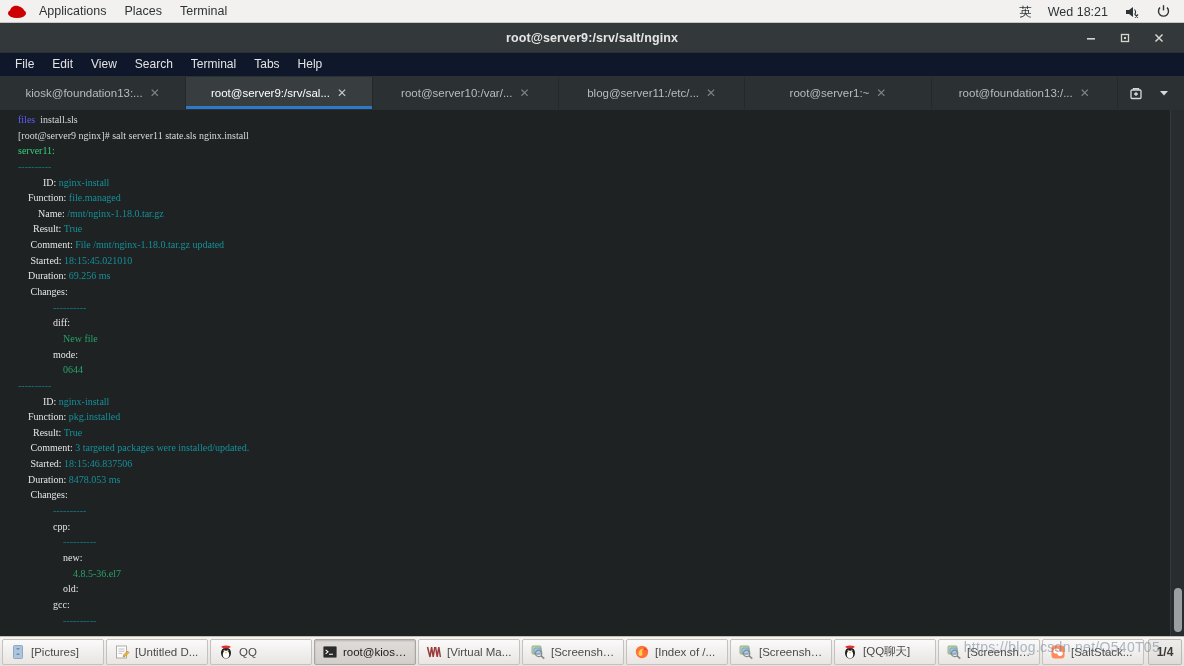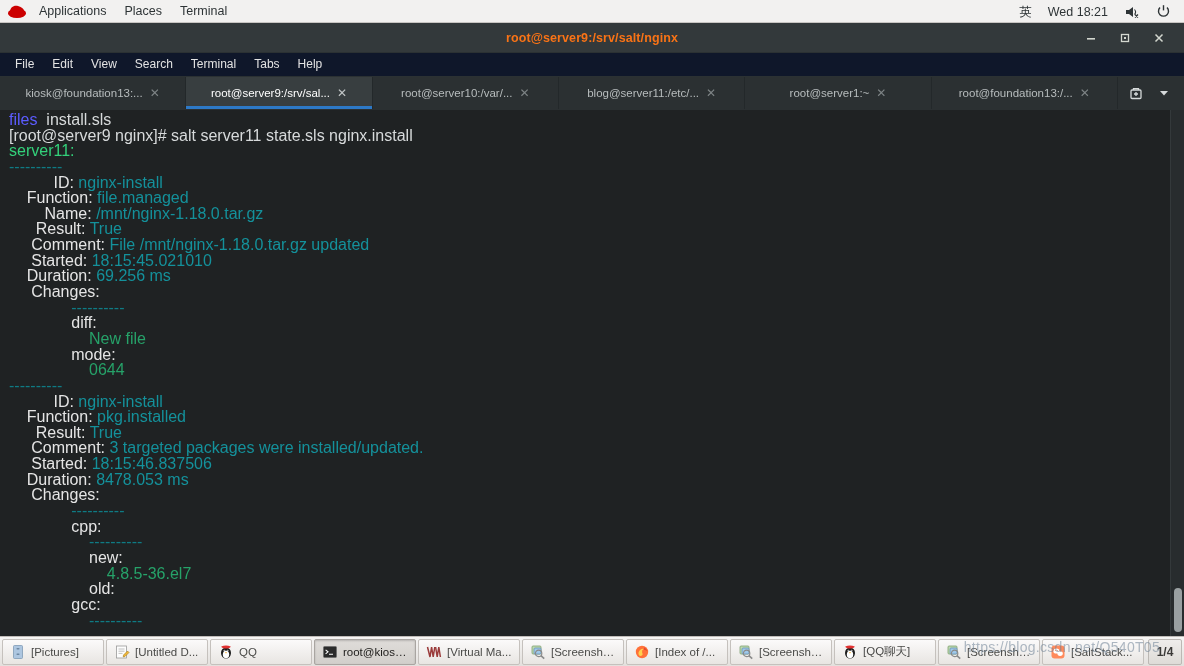--- a/index.html
+++ b/index.html
@@ -40,21 +40,21 @@
     background: #2e3436;
     display: flex; flex-direction: column;
   }
   #titlebar {
     height: 30px; background: #33393b;
     display: flex; align-items: center; justify-content: center;
     position: relative; flex: 0 0 auto;
     border-bottom: 1px solid #2b3133;
   }
   #titlebar .title {
-    font-size: 12.5px; color: #f97316; font-weight: bold;
+    font-size: 12.5px; color: #e5e5e5; font-weight: bold;
     letter-spacing: .1px;
   }
   .win-btns {
     position: absolute; right: 8px; top: 0; height: 30px;
     display: flex; align-items: center; gap: 16px; padding-right: 8px;
   }
   .win-btn {
     width: 18px; height: 18px; display: flex;
     align-items: center; justify-content: center;
     color: #d3d7cf; font-size: 13px; line-height: 1;
@@ -102,23 +102,23 @@
   .tab-tool { color: #d6dadb; display:flex; align-items:center; }
 
   
   #term-body {
     flex: 1 1 auto; background: #1f2223;
     position: relative; overflow: hidden;
     display: flex;
   }
   #term-text {
     flex: 1 1 auto;
-    font-family: Liberation Sans, sans-serif;
-    font-size: 16px; line-height: 15.65px;
-    padding: 2px 0 0 9px;
+    font-family: Liberation Serif, serif;
+    font-size: 10px; line-height: 15.65px;
+    padding: 2px 0 0 18px;
     white-space: pre;
     color: #d3d7cf;
   }
   #term-text .ln { height: 15.65px; }
   .c-key   { color: #e5e5e5; }
   .c-val   { color: #14919b; }
   .c-green { color: #26a269; }
   .c-bgreen{ color: #33d17a; }
   .c-blue  { color: #5c5cff; }
   .c-white { color: #d7dadb; }

